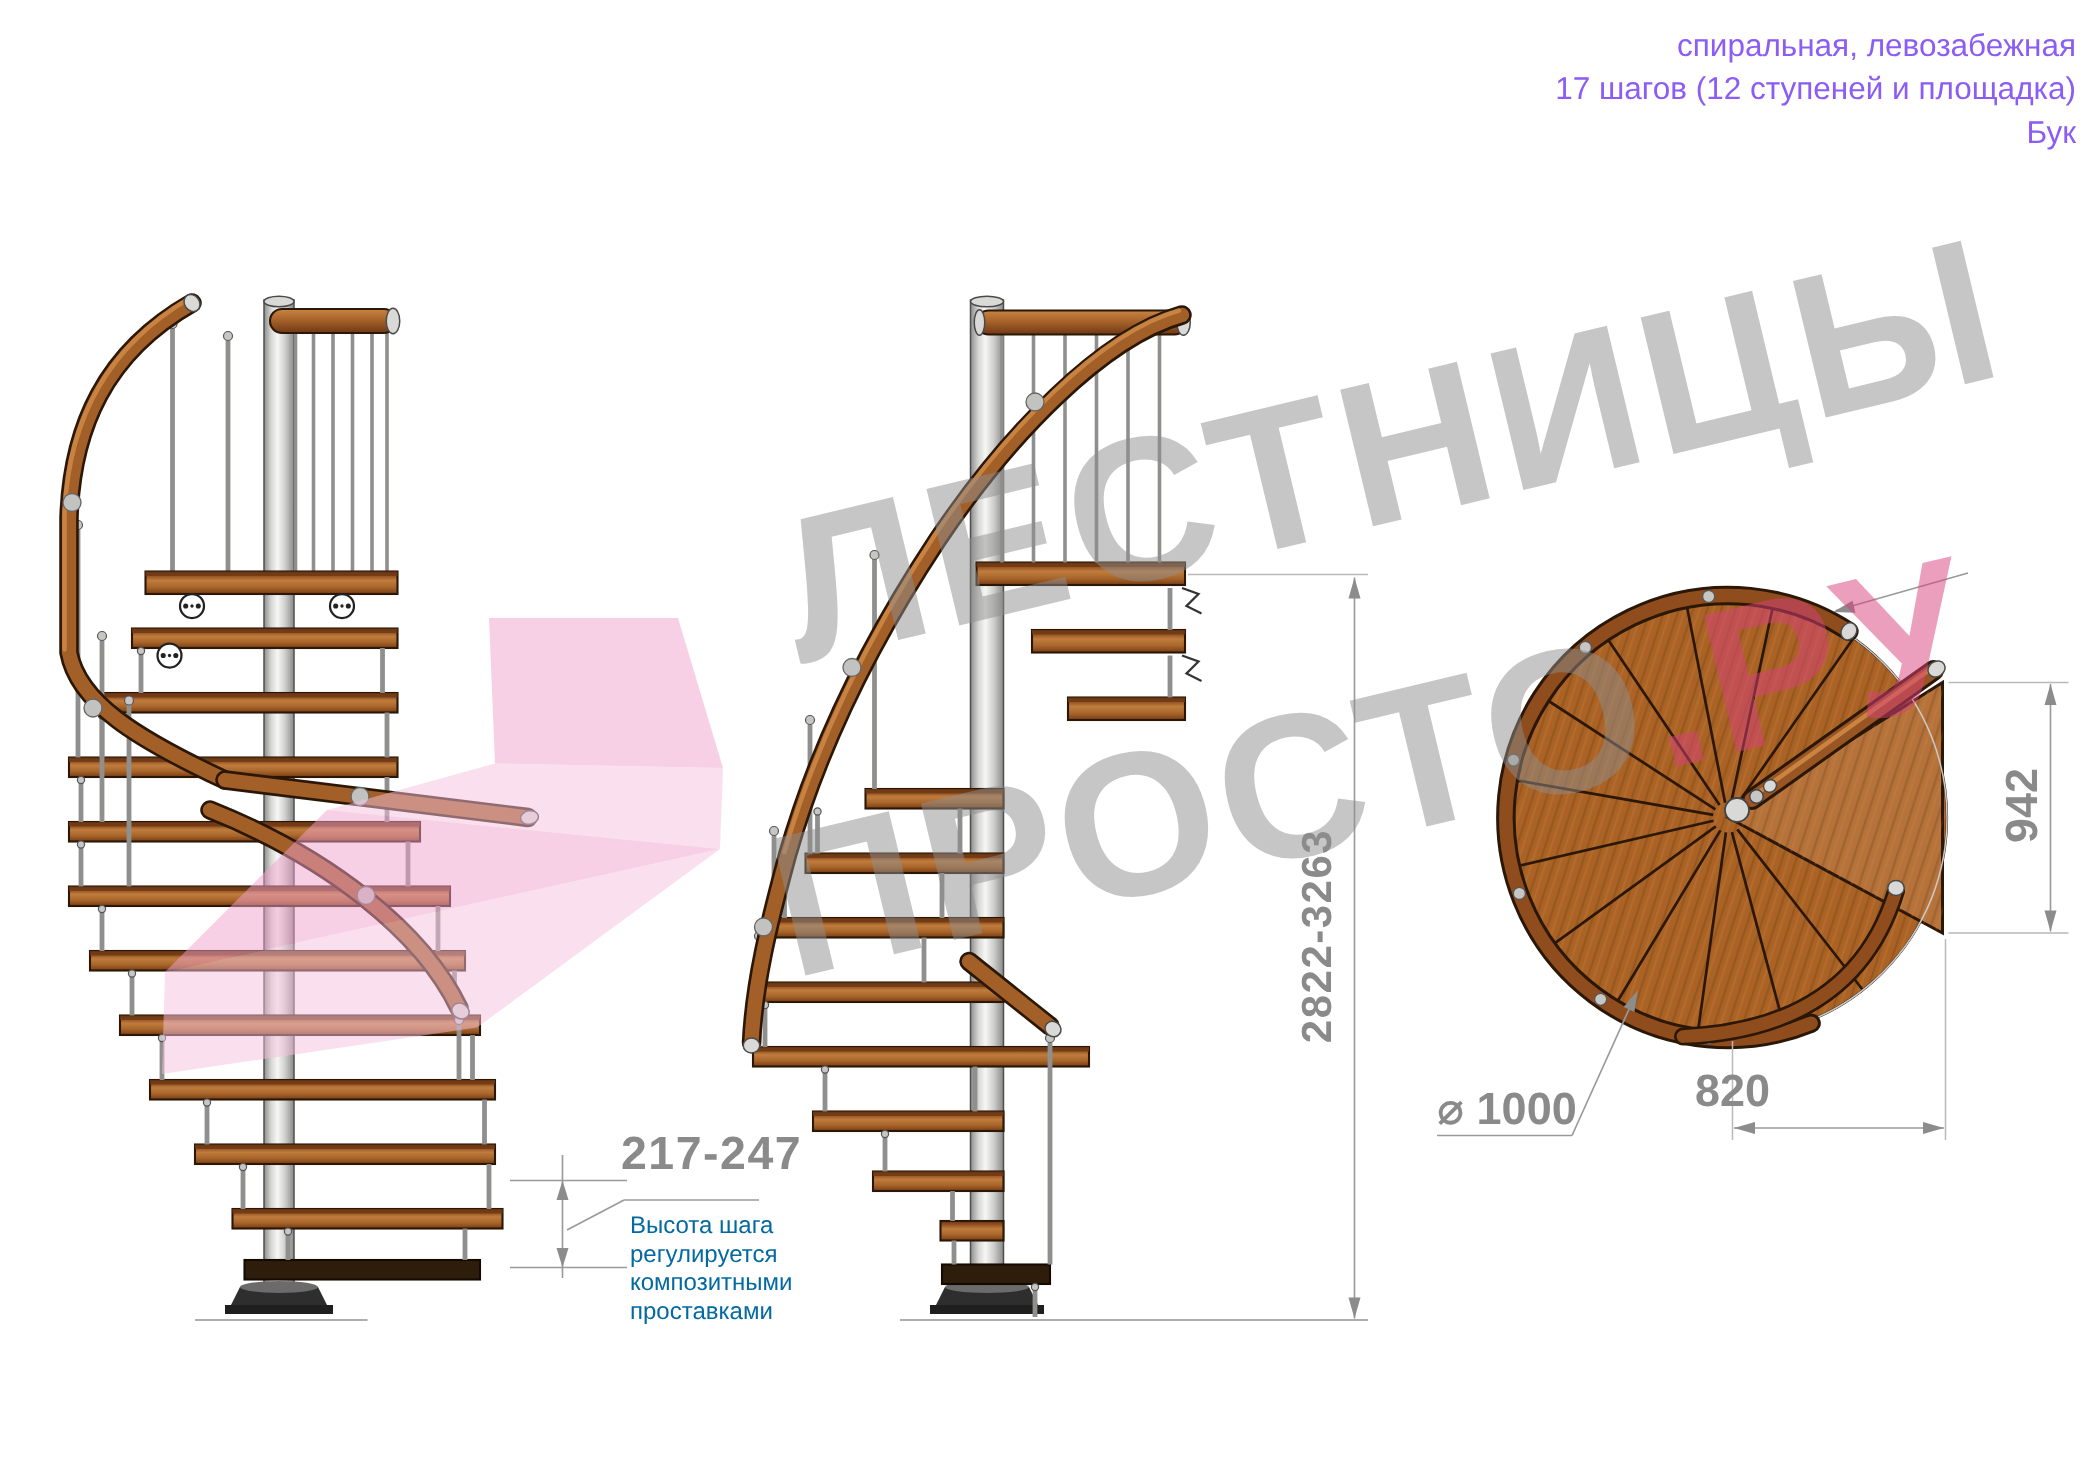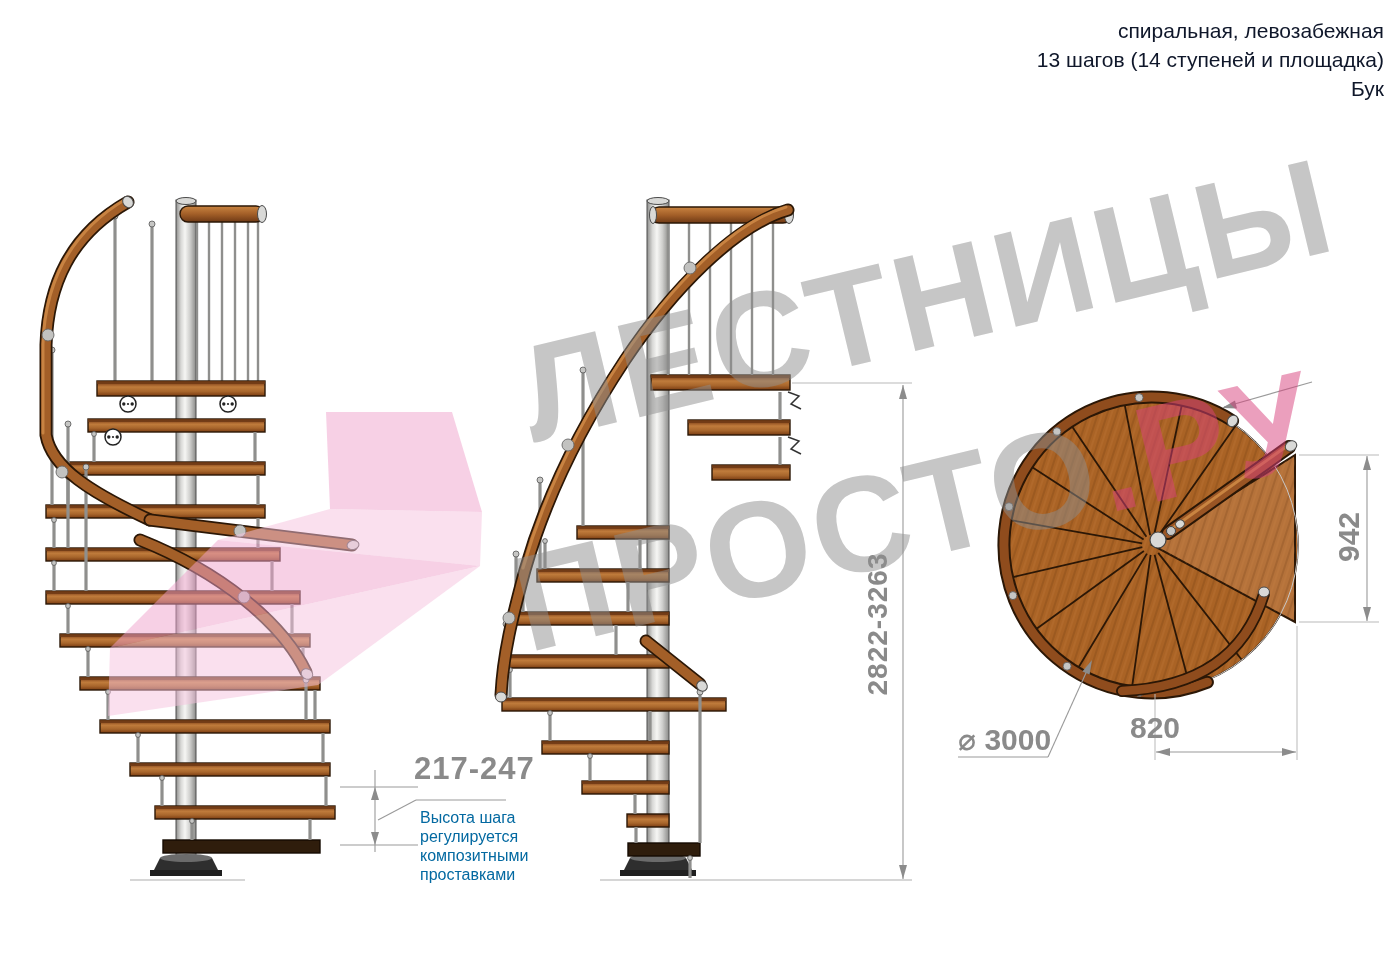--- a/index.html
+++ b/index.html
@@ -31,21 +31,21 @@
 
   
   .lbl{position:absolute;z-index:2;color:#8a8a8a;font-weight:bold;white-space:nowrap;}
   .lbl-total{left:878px;top:624px;font-size:28px;transform:translate(-50%,-50%) rotate(-90deg);letter-spacing:1px;}
   .lbl-step{left:414px;top:751px;font-size:31px;letter-spacing:1px;}
   .lbl-942{left:1349px;top:537px;font-size:30px;transform:translate(-50%,-50%) rotate(-90deg);}
   .lbl-820{left:1155px;top:745px;font-size:30px;transform:translate(-50%,-100%);}
   .lbl-diam{left:958px;top:722px;font-size:30px;}
   .note{position:absolute;z-index:2;left:420px;top:808px;font-size:16px;line-height:19px;
         color:#0369a1;font-weight:normal;white-space:pre-line;}
-  .header{position:absolute;z-index:2;right:16px;top:16px;text-align:right;color:#0f172a;
+  .header{position:absolute;z-index:2;right:16px;top:16px;text-align:right;color:#8b5cf6;
           font-size:21px;line-height:29px;}
 
   
   .wm-layer{position:absolute;left:0;top:0;width:1400px;height:975px;z-index:3;pointer-events:none;}
   .wm-arrow{position:absolute;left:0;top:0;mix-blend-mode:multiply;}
   .wm-text{position:absolute;font-weight:bold;line-height:1;white-space:nowrap;
            mix-blend-mode:multiply;transform-origin:0 100%;}
   .wm1{left:538px;top:327px;font-size:136px;letter-spacing:5px;color:#8d8d8d;opacity:.5;transform:rotate(-13.5deg);}
   .wm2{left:533px;top:537px;font-size:136px;letter-spacing:4px;color:#8d8d8d;opacity:.5;transform:rotate(-13.5deg);}
   .wm2 .pink{color:#d8407c;}
@@ -394,33 +394,33 @@
     <line class="dim" x1="1048" y1="757" x2="1090" y2="664"></line>
     <path class="dimarrow" d="M1092,660 L1089.6,674.6 L1082.4,671.4 Z"></path>
 
     <line class="dim" x1="1312" y1="382" x2="1224" y2="407"></line>
     <path class="dimarrow" d="M1222,408 L1235,400.5 L1237,408.5 Z"></path>
   </g>
 </svg>
 
 <div class="header">
   <div>спиральная, левозабежная</div>
-  <div>13 шагов (14 ступеней и площадка)</div>
+  <div>17 шагов (12 ступеней и площадка)</div>
   <div>Бук</div>
 </div>
 
 <div class="lbl lbl-total">2822-3263</div>
 <div class="lbl lbl-step">217-247</div>
 <div class="note">Высота шага
 регулируется
 композитными
 проставками</div>
 <div class="lbl lbl-942">942</div>
 <div class="lbl lbl-820">820</div>
-<div class="lbl lbl-diam">⌀ 3000</div>
+<div class="lbl lbl-diam">⌀ 1000</div>
 
 <div class="wm-layer">
   <svg class="wm-arrow" width="1400" height="975" viewBox="0 0 1400 975">
     <polygon points="326,412 452,412 482,512 330,509" fill="#f0a2cc" opacity=".5"></polygon>
     <polygon points="330,509 482,512 480,566 218,540" fill="#f6c1dd" opacity=".5"></polygon>
     <polygon points="110,648 218,540 480,566" fill="#f0a2cc" opacity=".5"></polygon>
     <polygon points="108,716 110,648 480,566 318,685" fill="#f6c1dd" opacity=".5"></polygon>
   </svg>
   <div class="wm-text wm1">ЛЕСТНИЦЫ</div>
   <div class="wm-text wm2"><span>ПРОСТО</span><span class="pink">.РУ</span></div>

